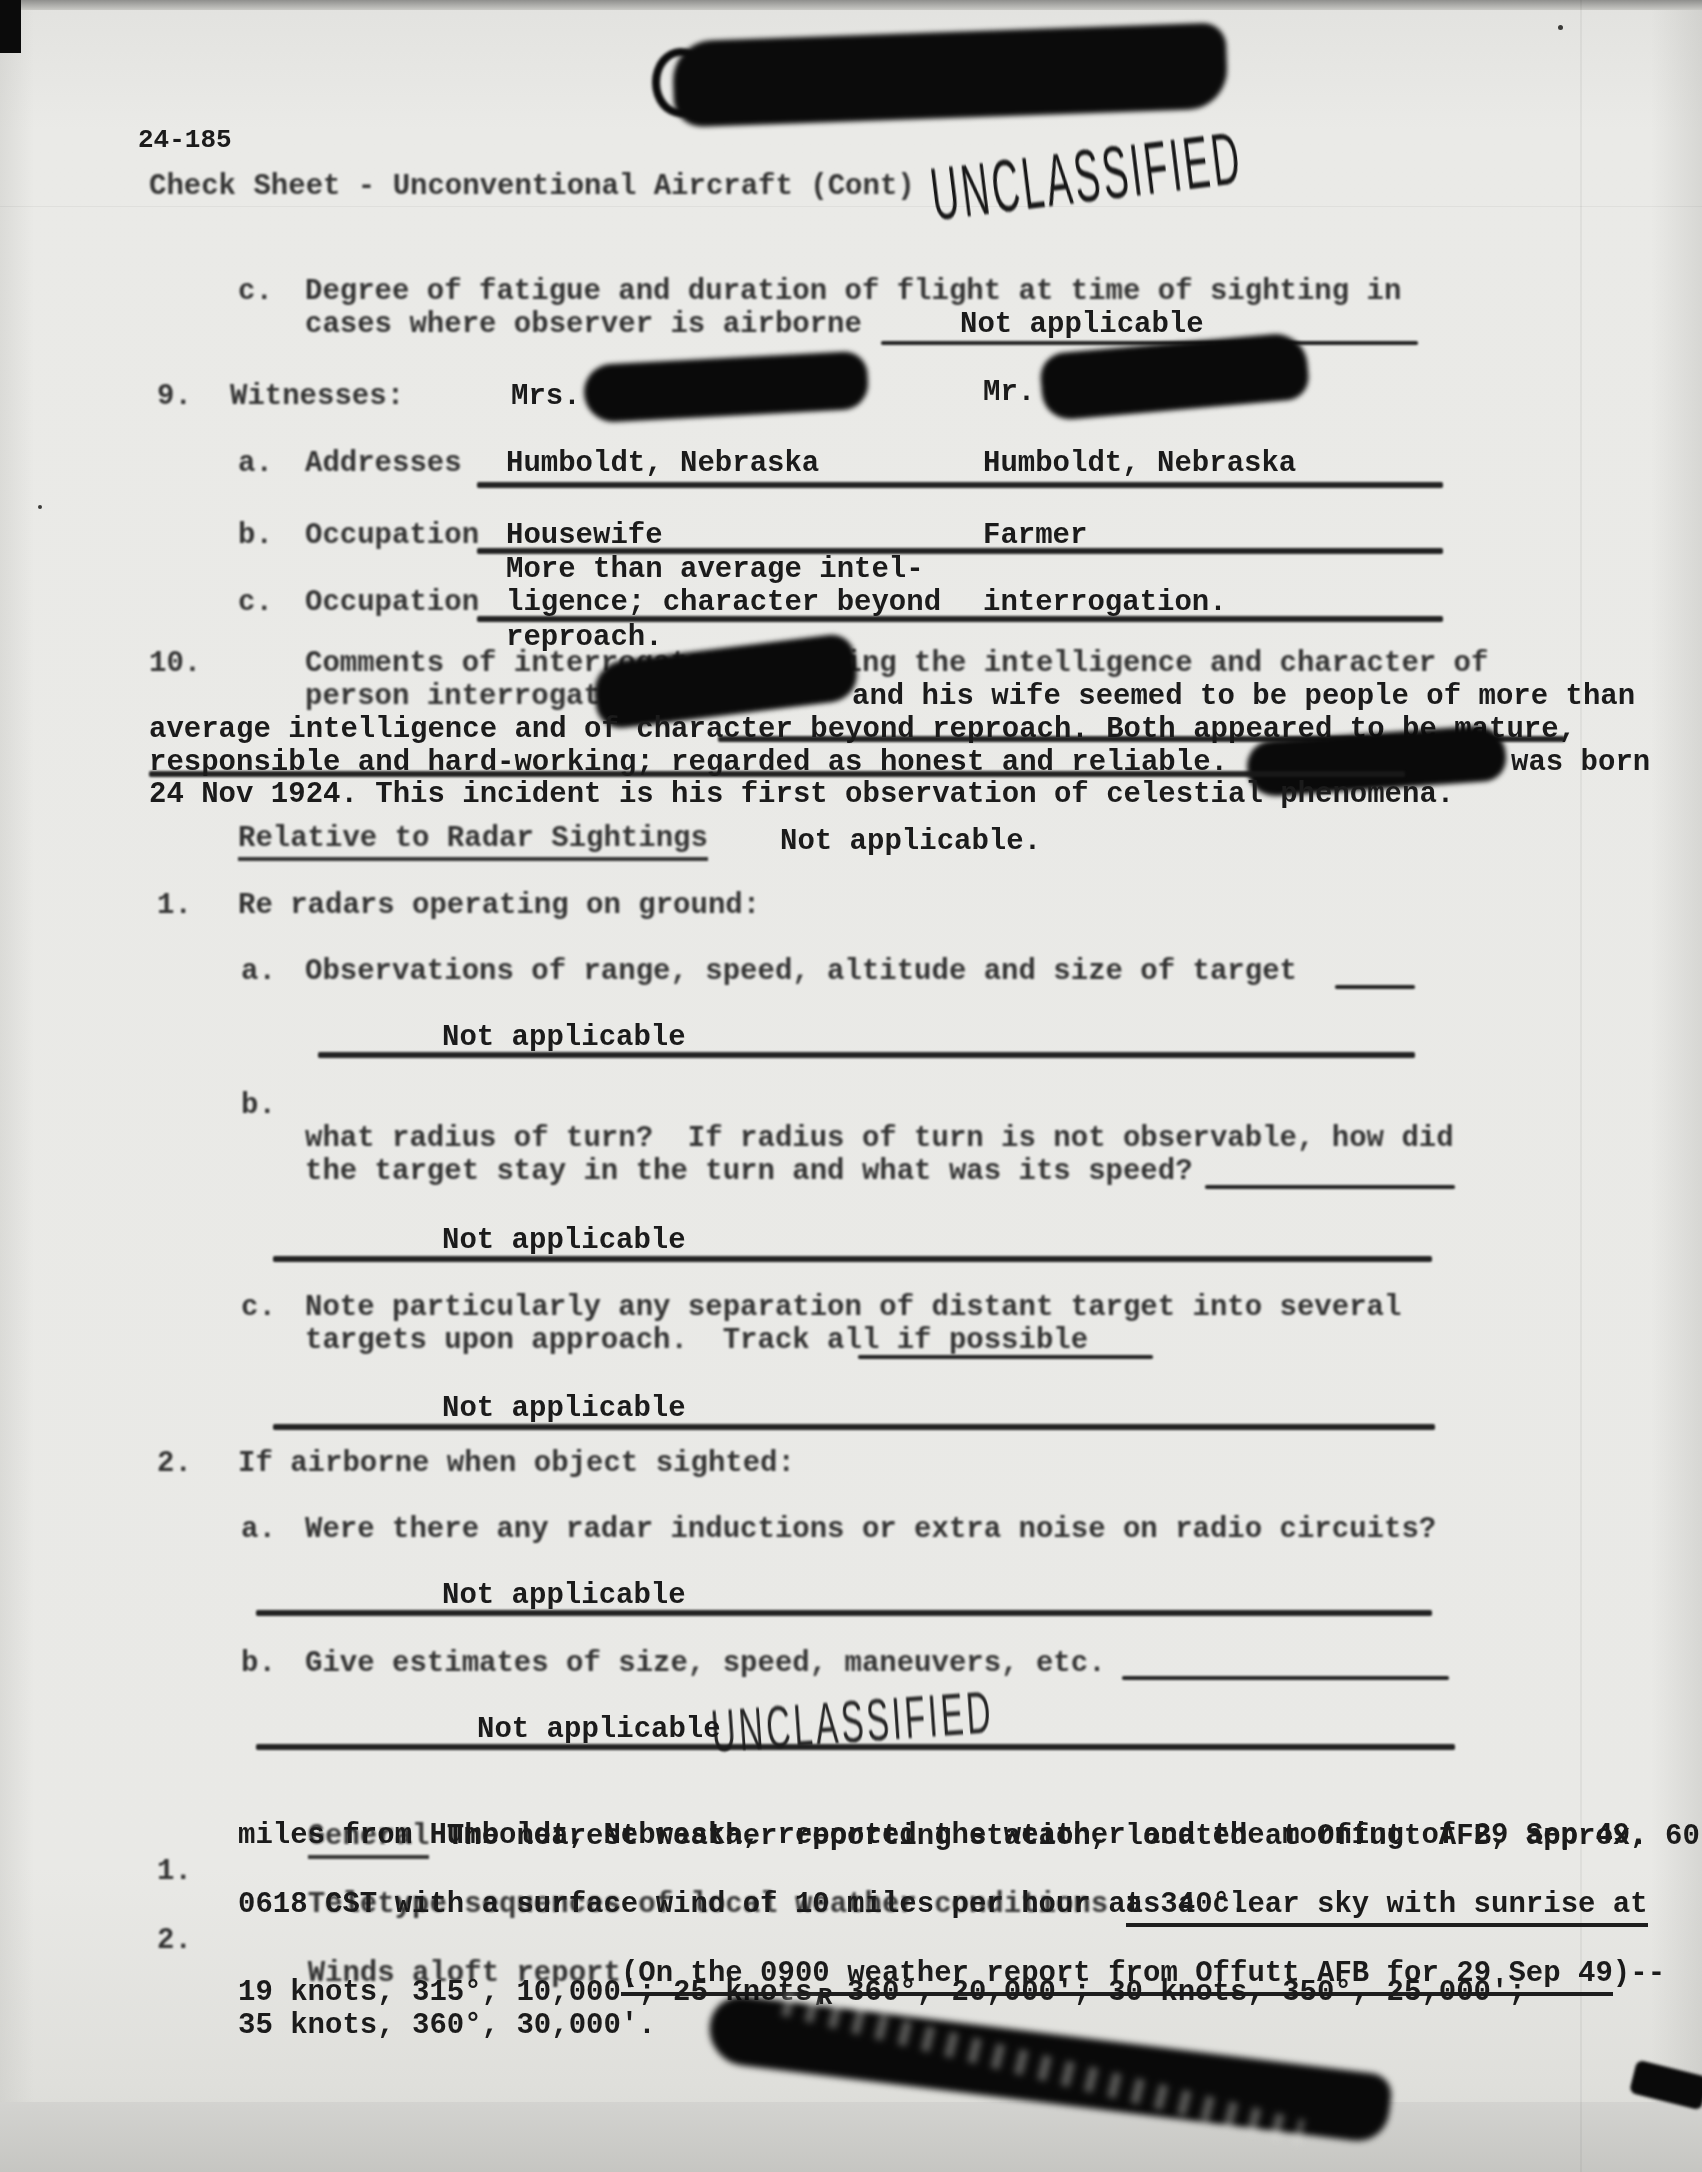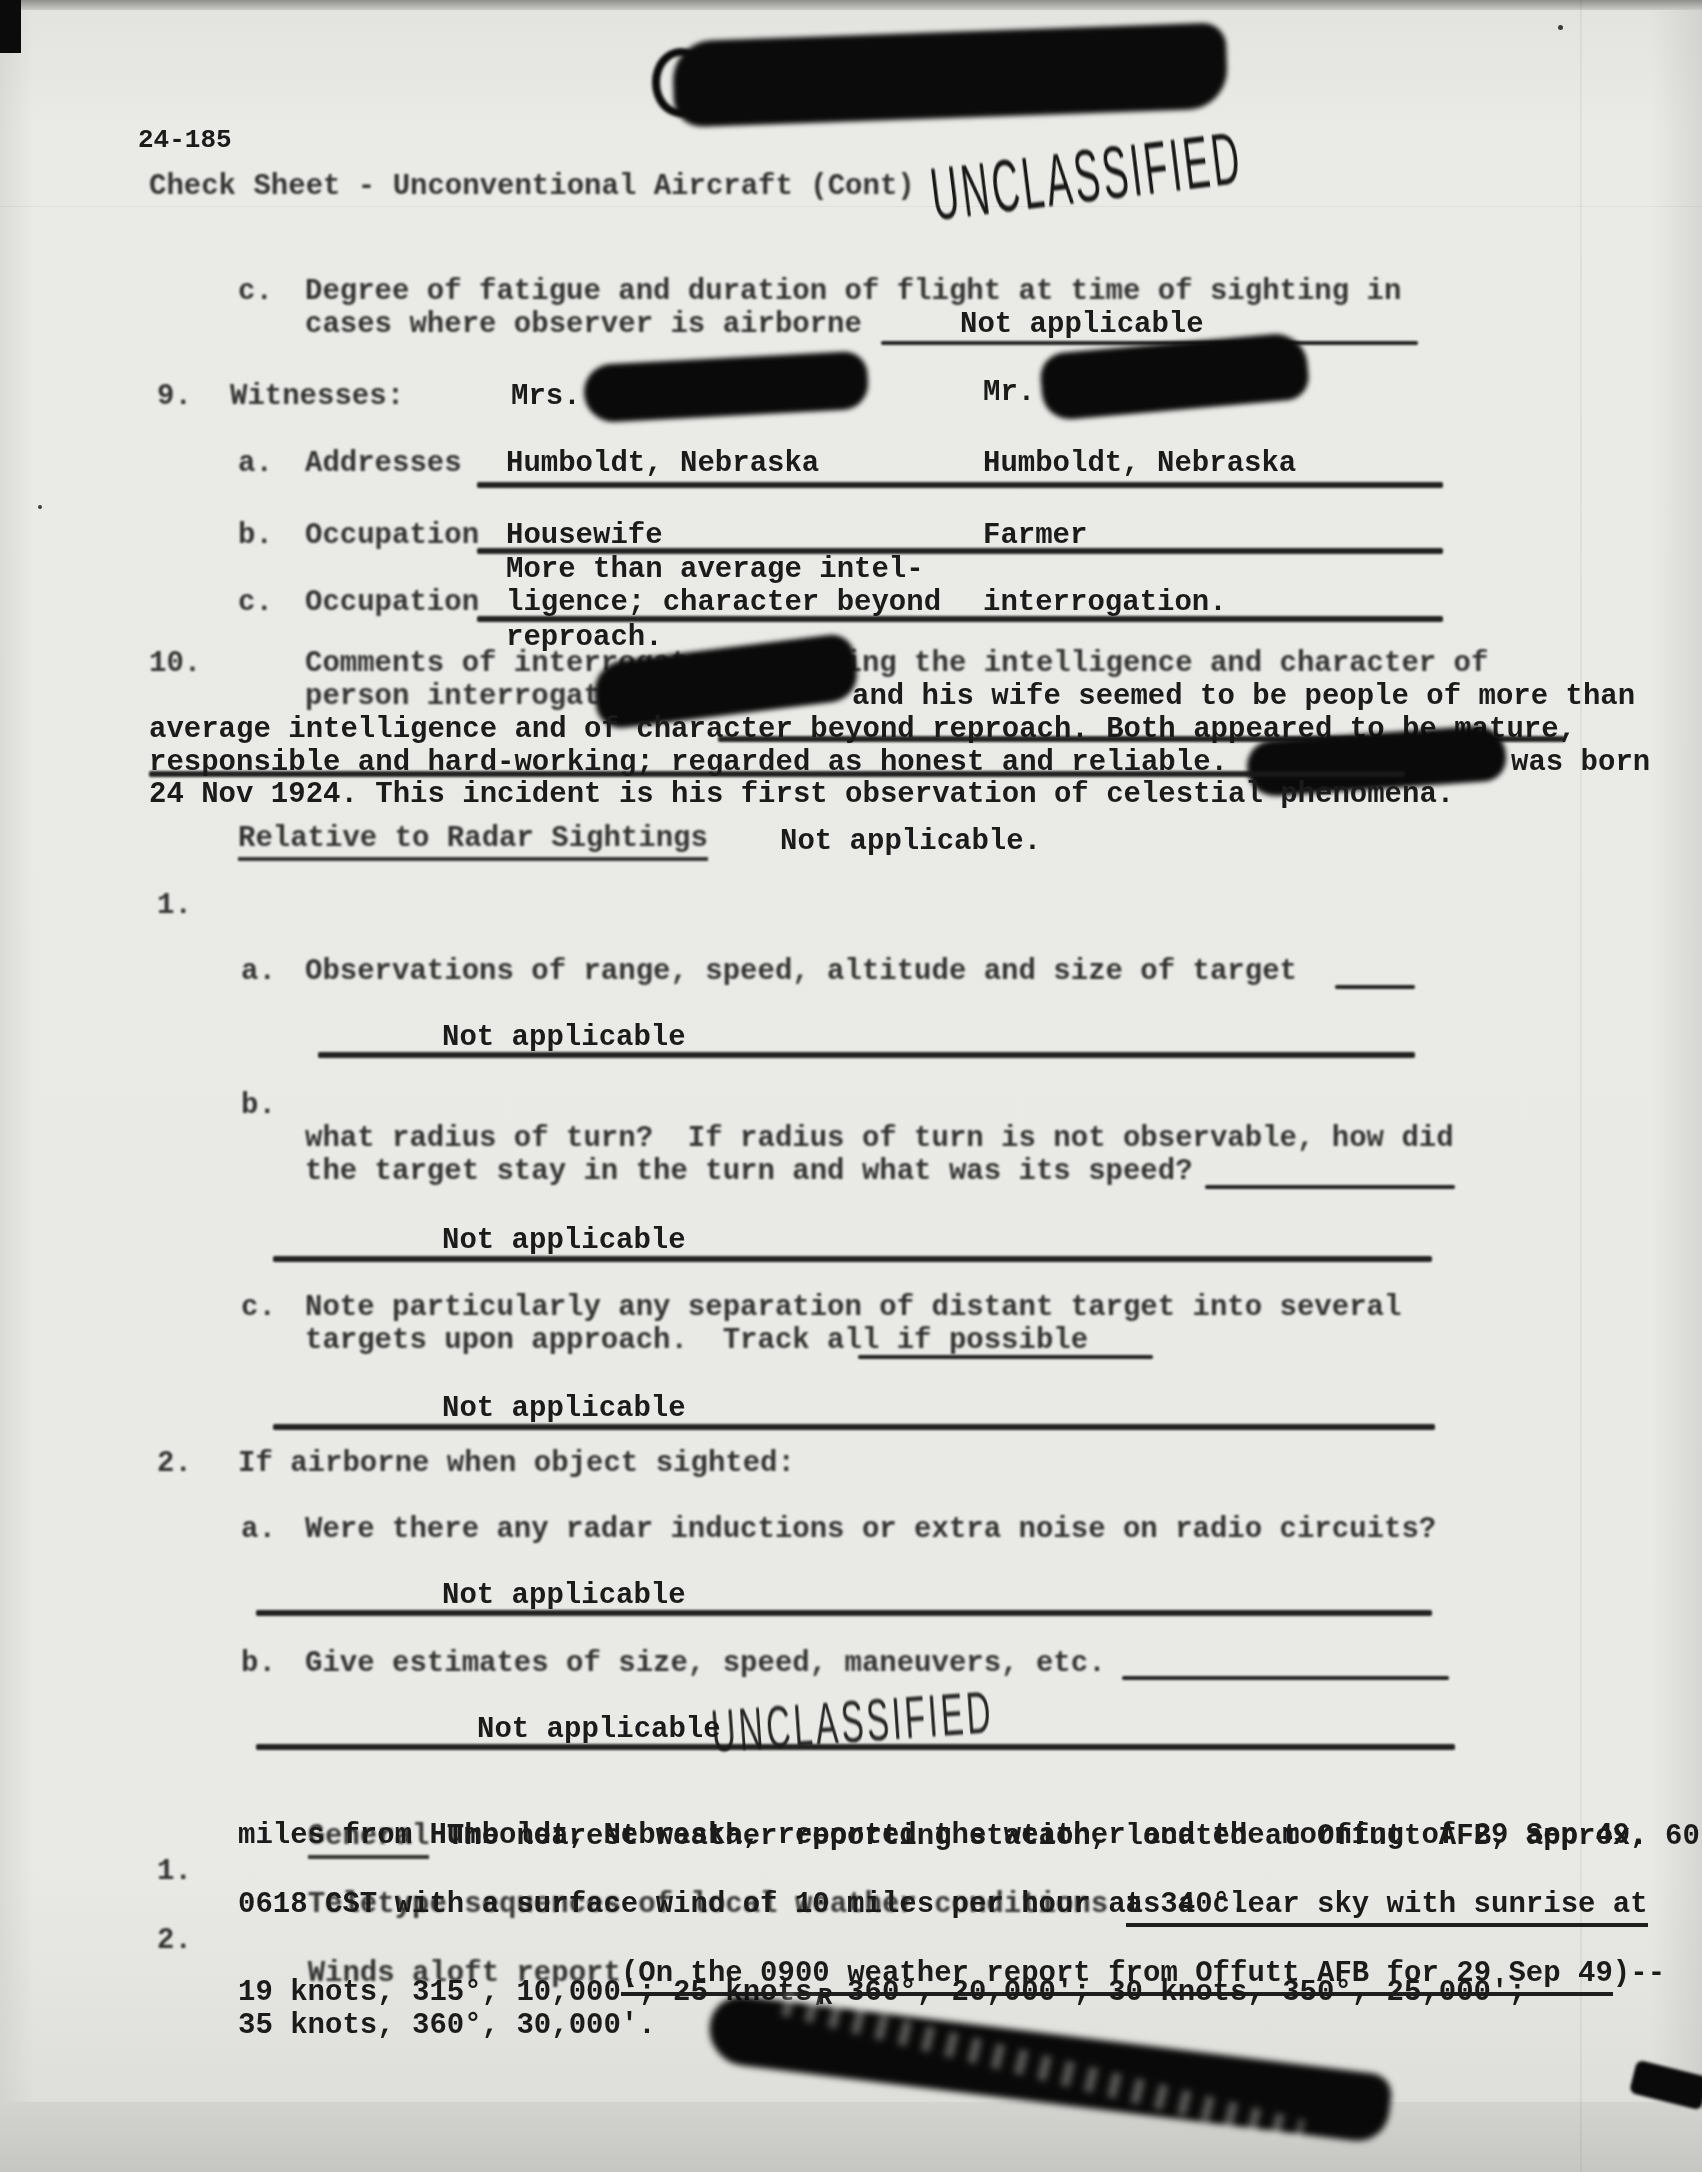--- a/index.html
+++ b/index.html
@@ -115,20 +115,21 @@
   <div class="t typed" style="left:149px;top:746px;">responsible and hard-working; regarded as honest and reliable.</div>
   <div class="redact" style="left:1247px;top:733px;width:259px;height:56px;transform:rotate(-4deg);border-radius:26px 29.5px 23px 28px;"></div>
   <div class="t typed" style="left:1511px;top:746px;">was born</div>
   <div class="bar heavy" style="left:149px;top:771px;width:1256px;"></div>
   <div class="t typed" style="left:149px;top:778px;">24 Nov 1924. This incident is his first observation of celestial phenomena.</div>
 
   <div class="t form" style="left:238px;top:822px;"><span class="u">Relative to Radar Sightings</span></div>
   <div class="t typed" style="left:780px;top:825px;">Not applicable.</div>
 
   <div class="t form" style="left:157px;top:889px;">1.</div>
+  <div class="t form" style="left:238px;top:889px;">Re radars operating on ground:</div>
 
   <div class="t form" style="left:241px;top:955px;">a.</div>
   <div class="t form" style="left:305px;top:955px;">Observations of range, speed, altitude and size of target</div>
   <div class="bar" style="left:1335px;top:985px;width:80px;"></div>
   <div class="t typed" style="left:442px;top:1021px;">Not applicable</div>
   <div class="bar heavy" style="left:318px;top:1052px;width:1097px;"></div>
 
   <div class="t form" style="left:241px;top:1089px;">b.</div>
   <div class="t form" style="left:305px;top:1155px;">the target stay in the turn and what was its speed?</div>
   <div class="t form" style="left:305px;top:1122px;">what radius of turn?  If radius of turn is not observable, how did</div>

